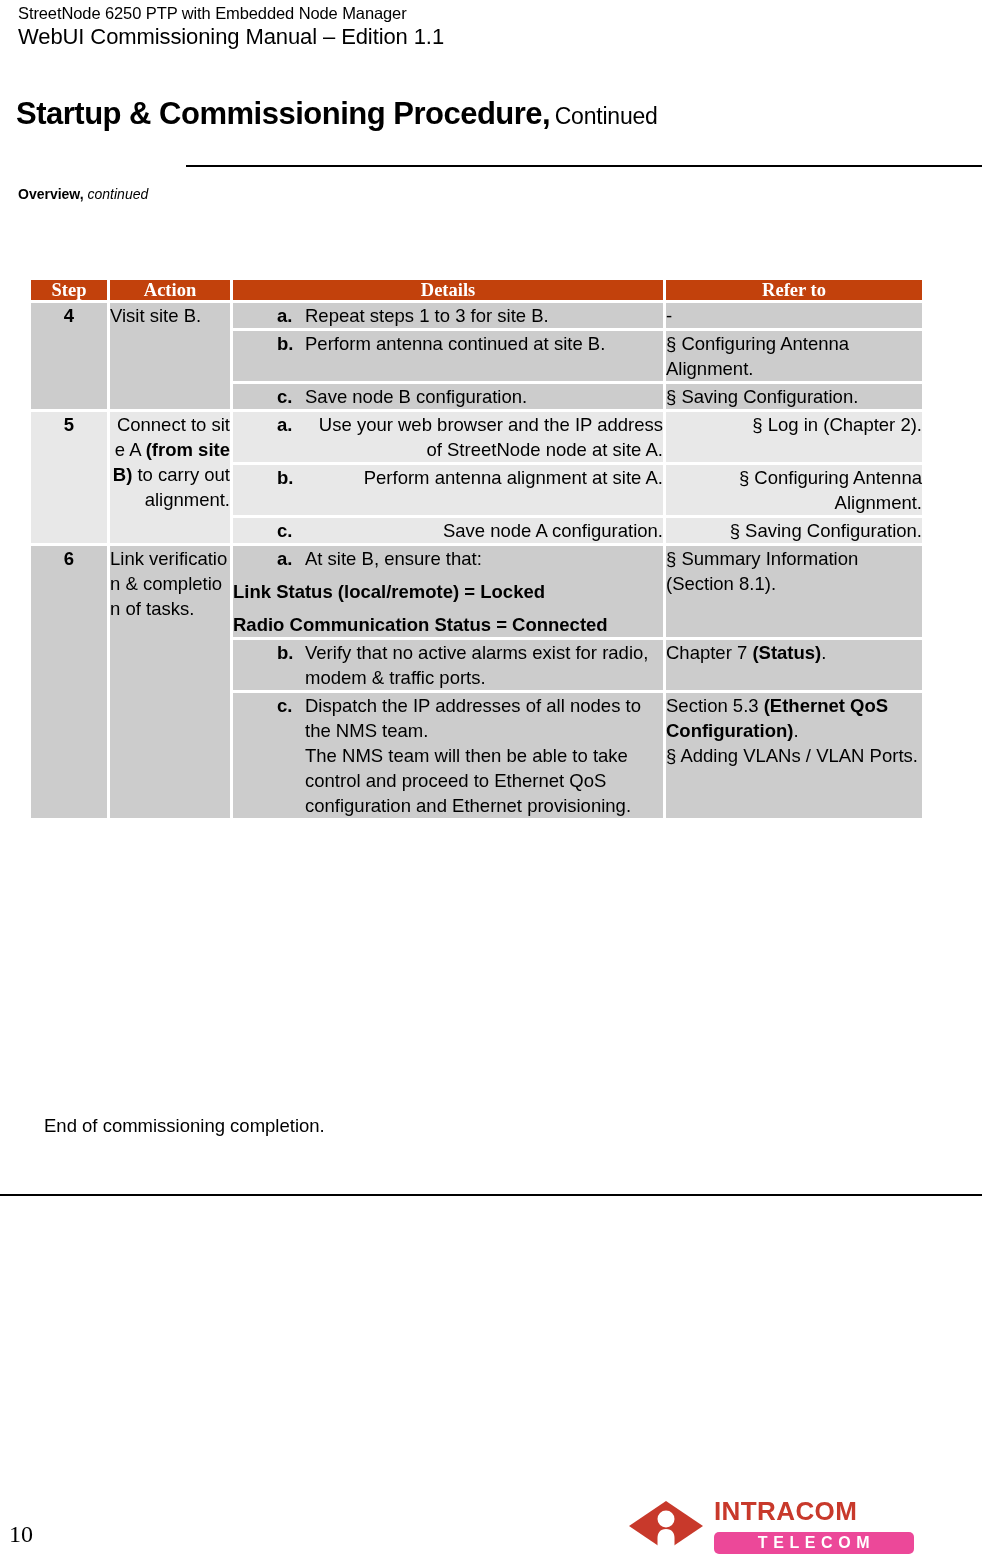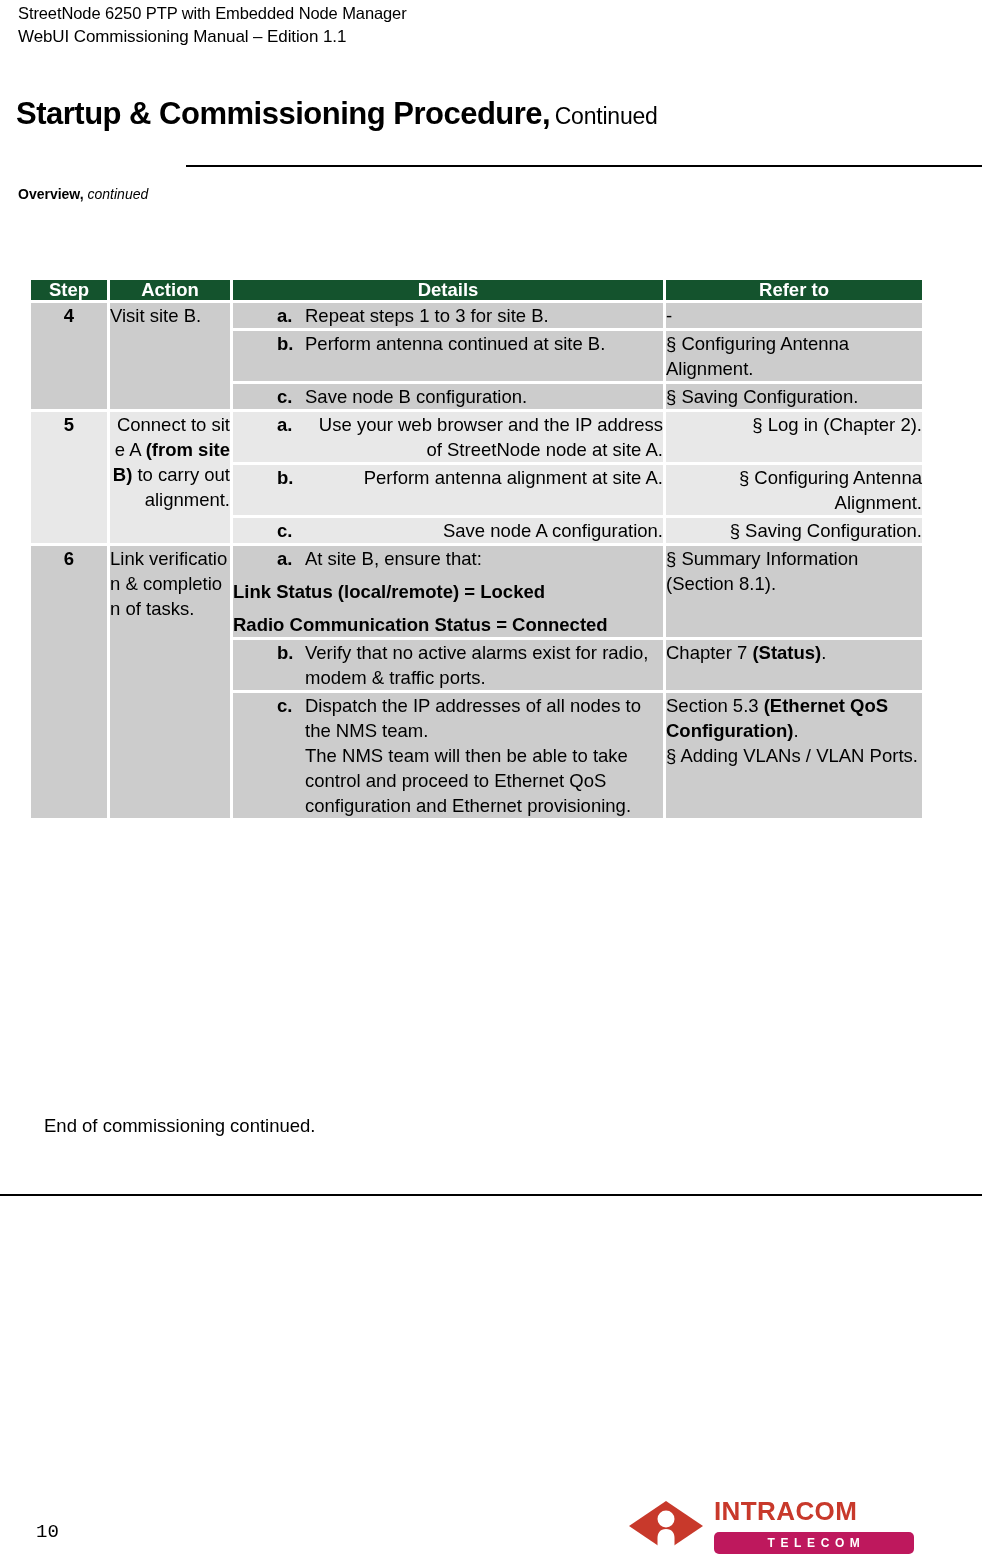--- a/index.html
+++ b/index.html
@@ -23,21 +23,21 @@
     top: 2px;
     width: 900px;
   }
   .run-header .line1 {
     font-size: 16.5px;
     font-weight: normal;
     line-height: 23px;
     letter-spacing: -0.1px;
   }
   .run-header .line2 {
-    font-size: 17px;
+    font-size: 22px;
     font-weight: normal;
     line-height: 23px;
     letter-spacing: -0.1px;
   }
 
   
   .section-title {
     position: absolute;
     left: 16px;
     top: 96px;
@@ -93,27 +93,28 @@
   }
 
   
   col.c-step   { width: 76px; }
   col.c-action { width: 120px; }
   col.c-det    { width: 430px; }
   col.c-ref    { width: 256px; }
 
   
   .hdr-cell {
-    background: #14532d;
+    background: #c2410c;
     color: #ffffff;
     font-size: 18.5px;
     font-weight: bold;
     text-align: center;
     padding: 5px 2px 6px 2px;
     line-height: 20px;
+    font-family: Liberation Serif, serif;
   }
 
   
   .cell {
     font-size: 18.5px;
     line-height: 25px;
     padding: 6px 8px 8px 8px;
   }
   .shade-dark  { background: #cccccc; }
   .shade-light { background: #e8e8e8; text-align: right; }
@@ -168,24 +169,24 @@
     left: 0px;
     top: 1194px;
     width: 982px;
     height: 0;
     border-top: 2px solid #000000;
   }
 
   
   .page-number {
     position: absolute;
-    left: 36px;
+    left: 9px;
     top: 1521px;
-    font-size: 19px;
-    font-family: Liberation Mono, monospace;
+    font-size: 24px;
+    font-family: Liberation Serif, serif;
   }
 
   .brand {
     position: absolute;
     left: 628px;
     top: 1494px;
     width: 300px;
     height: 62px;
   }
   .brand .mark {
@@ -204,24 +205,24 @@
     letter-spacing: 0.4px;
     color: #c8392b;
     font-family: "Liberation Sans", sans-serif;
   }
   .brand .subbar {
     position: absolute;
     left: 86px;
     top: 38px;
     width: 200px;
     height: 22px;
-    background: #be185d;
+    background: #ec4899;
     border-radius: 5px;
     color: #ffffff;
-    font-size: 12px;
+    font-size: 16px;
     font-weight: bold;
     letter-spacing: 5.6px;
     text-align: center;
     line-height: 22px;
     text-indent: 5px;
   }
 </style>
 </head>
 <body>
 
@@ -357,21 +358,21 @@
         </div>
       </td>
       <td class="cell cell-ref shade-dark">
         <span>Section 5.3 </span><span class="b">(Ethernet QoS Configuration)</span><span>.</span>
         <div>§ Adding VLANs / VLAN Ports.</div>
       </td>
     </tr>
   </tbody>
 </table>
 
-<div class="end-note">End of commissioning continued.</div>
+<div class="end-note">End of commissioning completion.</div>
 <div class="bottom-rule"></div>
 
 <div class="page-number">10</div>
 
 <div class="brand">
   <svg class="mark" viewBox="0 0 76 52">
     <polygon points="38,1 75,26 38,51 1,26" fill="#c8392b"></polygon>
     <circle cx="38" cy="19" r="8.5" fill="#ffffff"></circle>
     <path d="M38 29 c-6 0 -8.5 4 -8.5 9 v13 h17 v-13 c0 -5 -2.5 -9 -8.5 -9 z" fill="#ffffff"></path>
   </svg>

